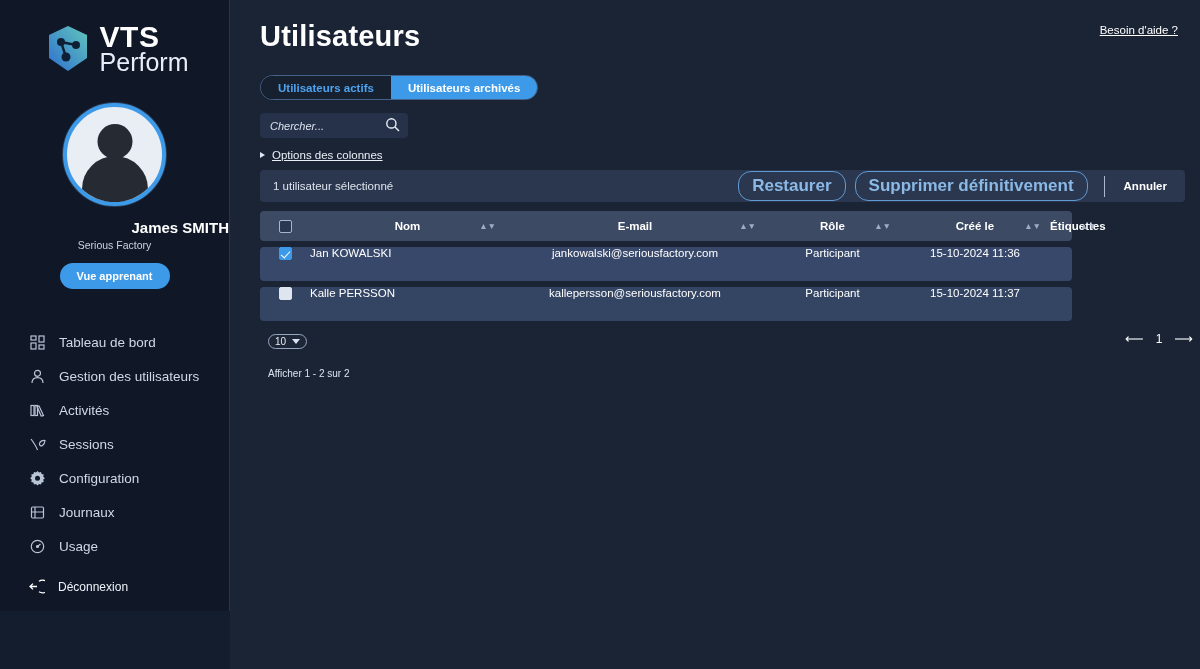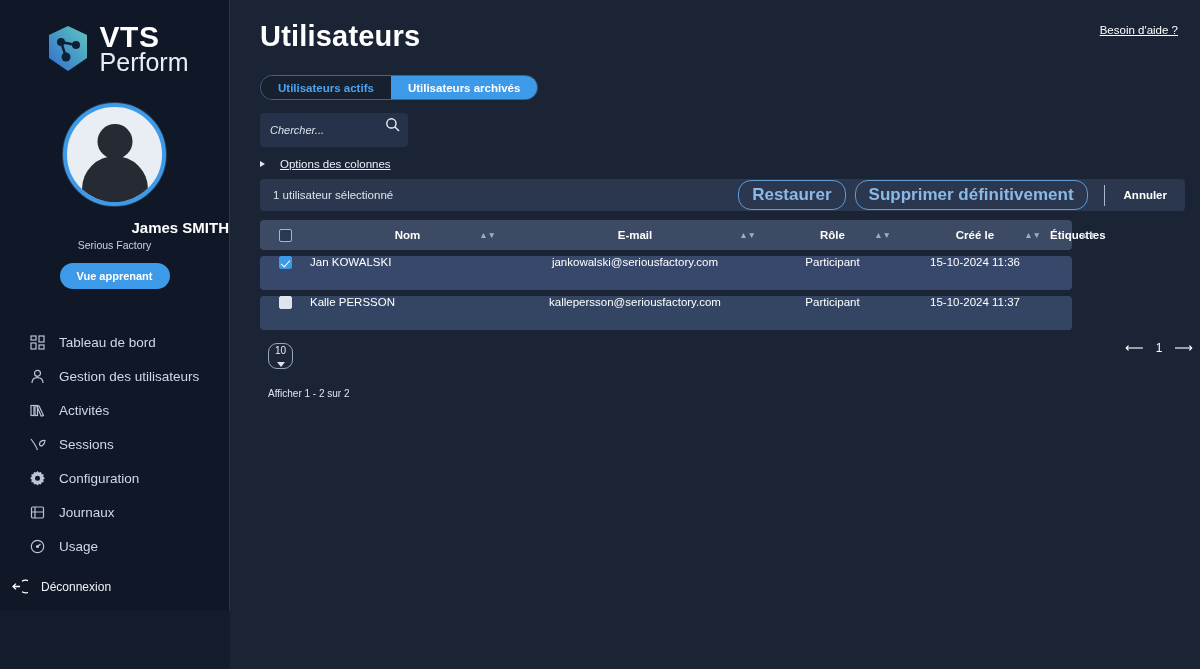--- a/index.html
+++ b/index.html
@@ -78,21 +78,21 @@
   .nav-ico {
     width: 17px; height: 17px; flex: 0 0 17px;
     display: flex; align-items: center; justify-content: center;
     color: #b9c4d4;
   }
   .nav-ico svg { display: block; }
 
   .logout {
     position: absolute; bottom: 8px; left: 0; right: 0;
     display: flex; align-items: center; gap: 13px;
-    padding: 8px 0 8px 11px; cursor: pointer;
+    padding: 8px 0 8px 28px; cursor: pointer;
     color: #eef2f8; font-size: 12px;
   }
 
   
   .main {
     flex: 1 1 auto; height: 669px; position: relative;
     background: #1a2435; padding: 0 22px;
     overflow: hidden;
   }
   .help-link {
@@ -113,35 +113,35 @@
   .tab {
     display: flex; align-items: center; justify-content: center;
     font-size: 11.5px; font-weight: bold; cursor: pointer;
     padding: 0 17px; height: 100%;
   }
   .tab.inactive { color: #4da3ef; background: #16202f; }
   .tab.active { color: #ffffff; background: #3d9ae8; }
 
   .search-box {
     margin: 13px 0 0 8px;
-    width: 148px; height: 34px;
+    width: 148px; height: 25px;
     background: #26324a; border-radius: 4px;
     display: flex; align-items: center;
     padding: 12px 8px; position: relative;
   }
   .search-box input {
     background: transparent; border: none; outline: none;
     color: #dbe3ef; font-size: 11px; font-style: italic;
     width: 110px; font-family: "Liberation Sans", sans-serif;
   }
   .search-box input::placeholder { color: #dbe3ef; font-style: italic; opacity: 1; }
   .search-ico { position: absolute; right: 8px; top: 4px; color: #eaf0f8; }
 
   .col-options {
-    display: flex; align-items: center; gap: 15px;
+    display: flex; align-items: center; gap: 7px;
     margin: 11px 0 0 8px; cursor: pointer;
   }
   .col-options .caret {
     width: 0; height: 0; border-left: 5px solid #dfe6f0;
     border-top: 3.5px solid transparent; border-bottom: 3.5px solid transparent;
   }
   .col-options .lbl {
     color: #e9eef6; font-size: 11.5px; text-decoration: underline;
   }
 
@@ -214,21 +214,20 @@
   
   .tfoot {
     margin: 10px 0 0 8px; width: 925px;
     display: flex; align-items: flex-start;
   }
   .page-size {
     border: 1px solid #97a6bd; border-radius: 9px;
     background: #1d2737; color: #e6ecf5; font-size: 10px;
     padding: 1px 6px; display: inline-flex; align-items: center; gap: 6px;
     cursor: pointer;
-    flex-direction: column;
   }
   .page-size .dcaret {
     width: 0; height: 0; border-top: 5px solid #dbe3ef;
     border-left: 4px solid transparent; border-right: 4px solid transparent;
   }
   .showing { color: #dbe3ef; font-size: 10px; margin-top: 19px; }
   .pager {
     margin-left: auto; display: flex; align-items: center; gap: 12px;
     color: #ffffff; font-size: 13px;
   }

